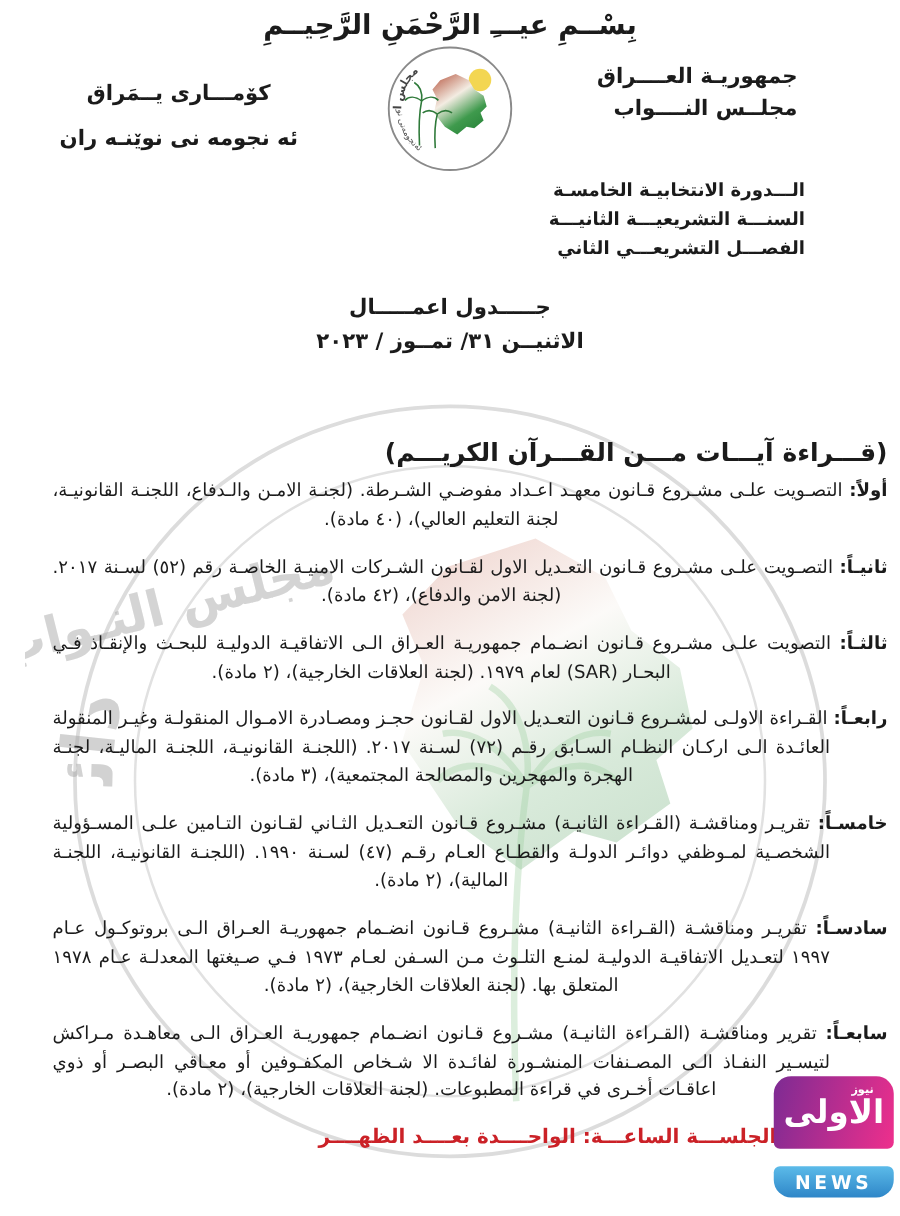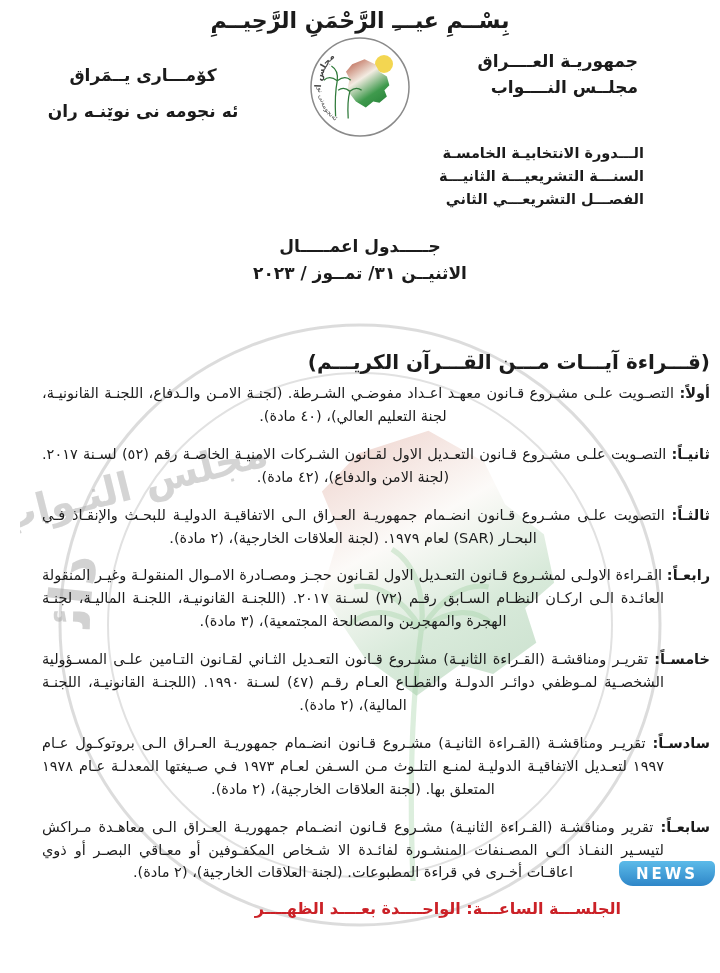--- a/index.html
+++ b/index.html
@@ -72,21 +72,21 @@
     height:58px; border-radius:14px 14px 5px 5px;
     display:flex; align-items:center; justify-content:center;
     color:#ffffff;
   }
   .news-badge .ar-main { font-size:26px; font-weight:bold; line-height:1; }
   .news-badge .ar-small {
     position:absolute; top:6px; right:16px;
     font-size:9px; font-weight:bold; color:#fff;
   }
   .news-badge .bottom {
-    height:25px; margin-top:0; border-radius:5px 5px 14px 14px;
+    height:25px; margin-top:14px; border-radius:5px 5px 14px 14px;
     display:flex; align-items:center; justify-content:center;
     color:#ffffff; font-size:15px; font-weight:bold; letter-spacing:3px;
     font-family:"DejaVu Sans", sans-serif;
   }
 </style>
 </head>
 <body>
 
 <div class="page">
 
@@ -190,16 +190,20 @@
       <p class="agenda-item"><span class="lbl">خامسـاً:</span> <span>تقريـر ومناقشـة (القـراءة الثانيـة) مشـروع قـانون التعـديل الثـاني لقـانون التـامين علـى المسـؤولية الشخصـية لمـوظفي دوائـر الدولـة والقطـاع العـام رقـم (٤٧) لسـنة ١٩٩٠. (اللجنـة القانونيـة، اللجنـة المالية)، (٢ مادة).</span></p>
       <p class="agenda-item"><span class="lbl">سادسـاً:</span> <span>تقريـر ومناقشـة (القـراءة الثانيـة) مشـروع قـانون انضـمام جمهوريـة العـراق الـى بروتوكـول عـام ١٩٩٧ لتعـديل الاتفاقيـة الدوليـة لمنـع التلـوث مـن السـفن لعـام ١٩٧٣ فـي صـيغتها المعدلـة عـام ١٩٧٨ المتعلق بها. (لجنة العلاقات الخارجية)، (٢ مادة).</span></p>
       <p class="agenda-item"><span class="lbl">سابعـاً:</span> <span>تقرير ومناقشـة (القـراءة الثانيـة) مشـروع قـانون انضـمام جمهوريـة العـراق الـى معاهـدة مـراكش لتيسـير النفـاذ الـى المصـنفات المنشـورة لفائـدة الا شـخاص المكفـوفين أو معـاقي البصـر أو ذوي اعاقـات أخـرى في قراءة المطبوعات. (لجنة العلاقات الخارجية)، (٢ مادة).</span></p>
     </div>
 
     <div class="footer-time" style="color: rgb(203, 33, 39);">الجلســـة الساعـــة: الواحــــدة بعــــد الظهــــر</div>
 
   </div>
 
   <div class="news-badge">
+    <div class="top" style="background: linear-gradient(105deg, rgb(125, 43, 147), rgb(238, 47, 140));">
+      <span class="ar-small">نيوز</span>
+      <span class="ar-main">الاولى</span>
+    </div>
     <div class="bottom" style="background: linear-gradient(rgb(92, 187, 233), rgb(46, 134, 200));">NEWS</div>
   </div>
 
 </div>
 
 </body></html>

